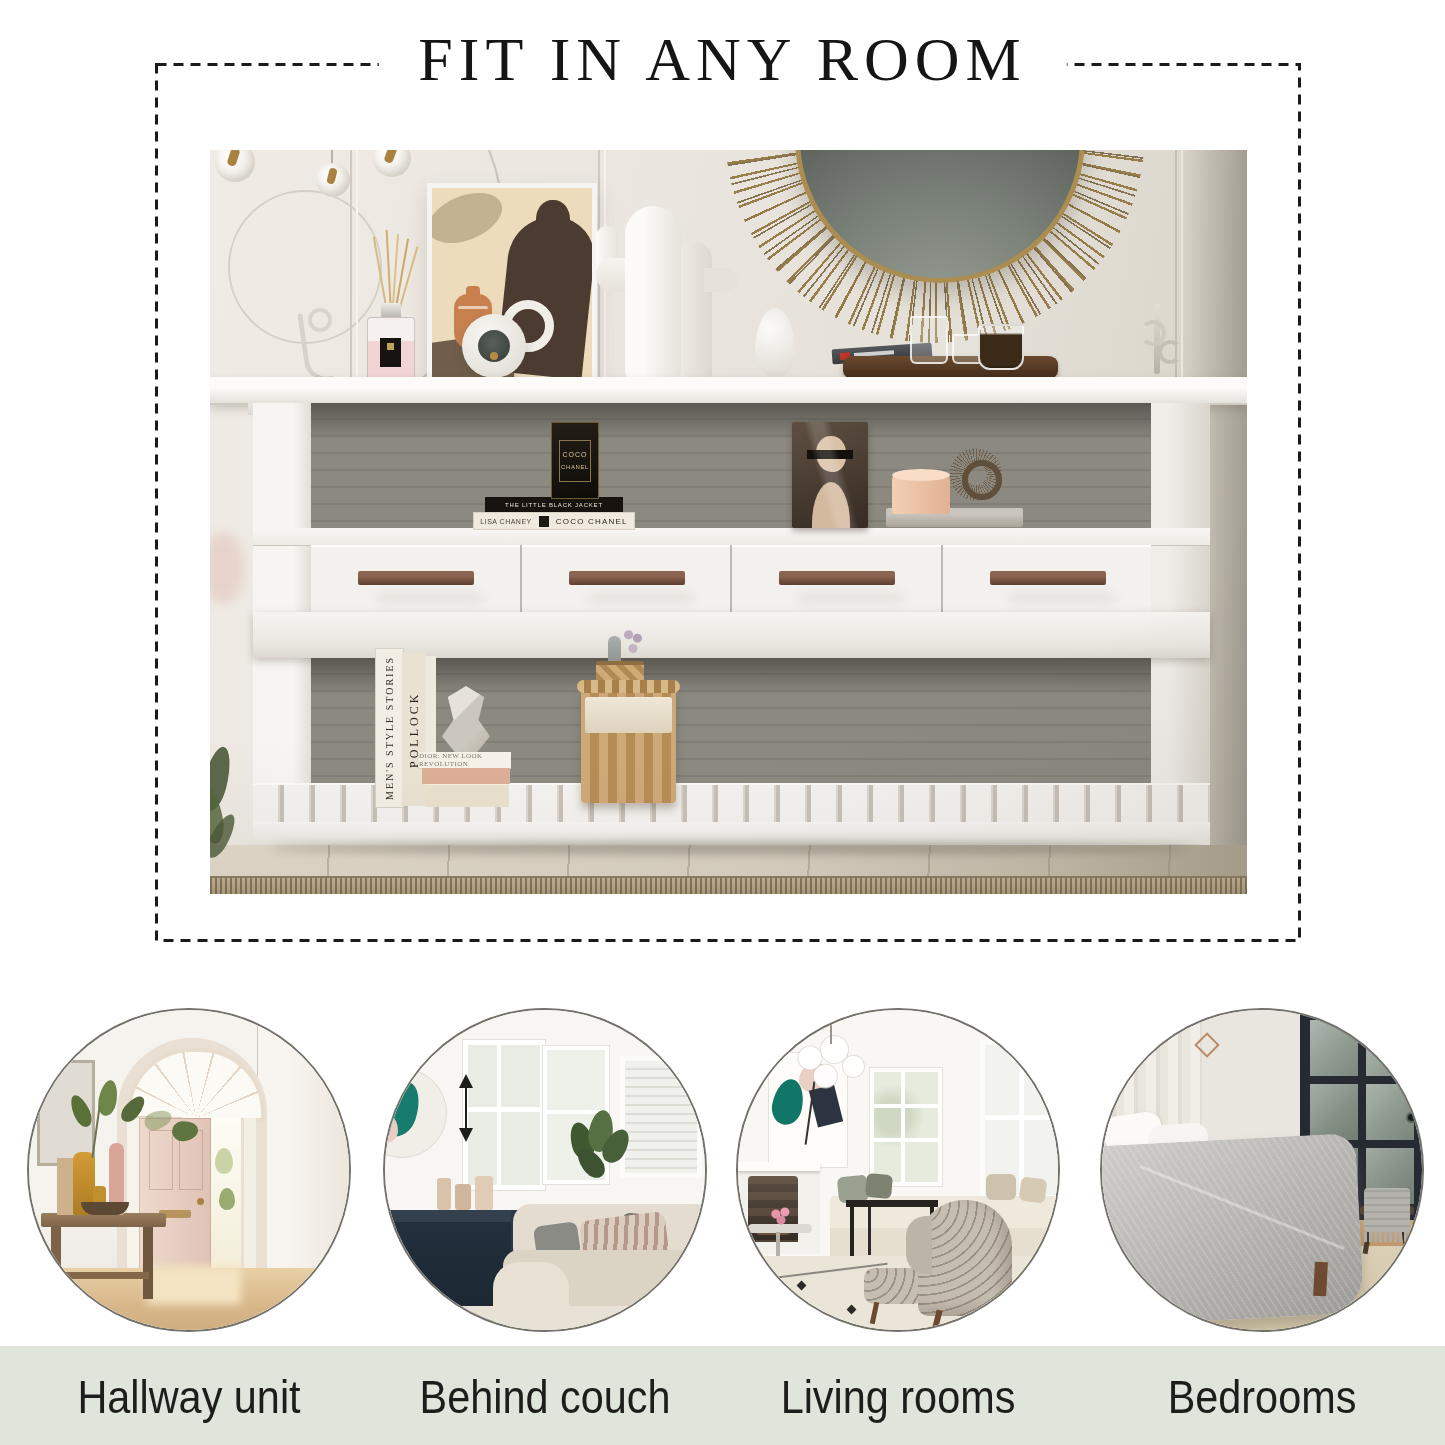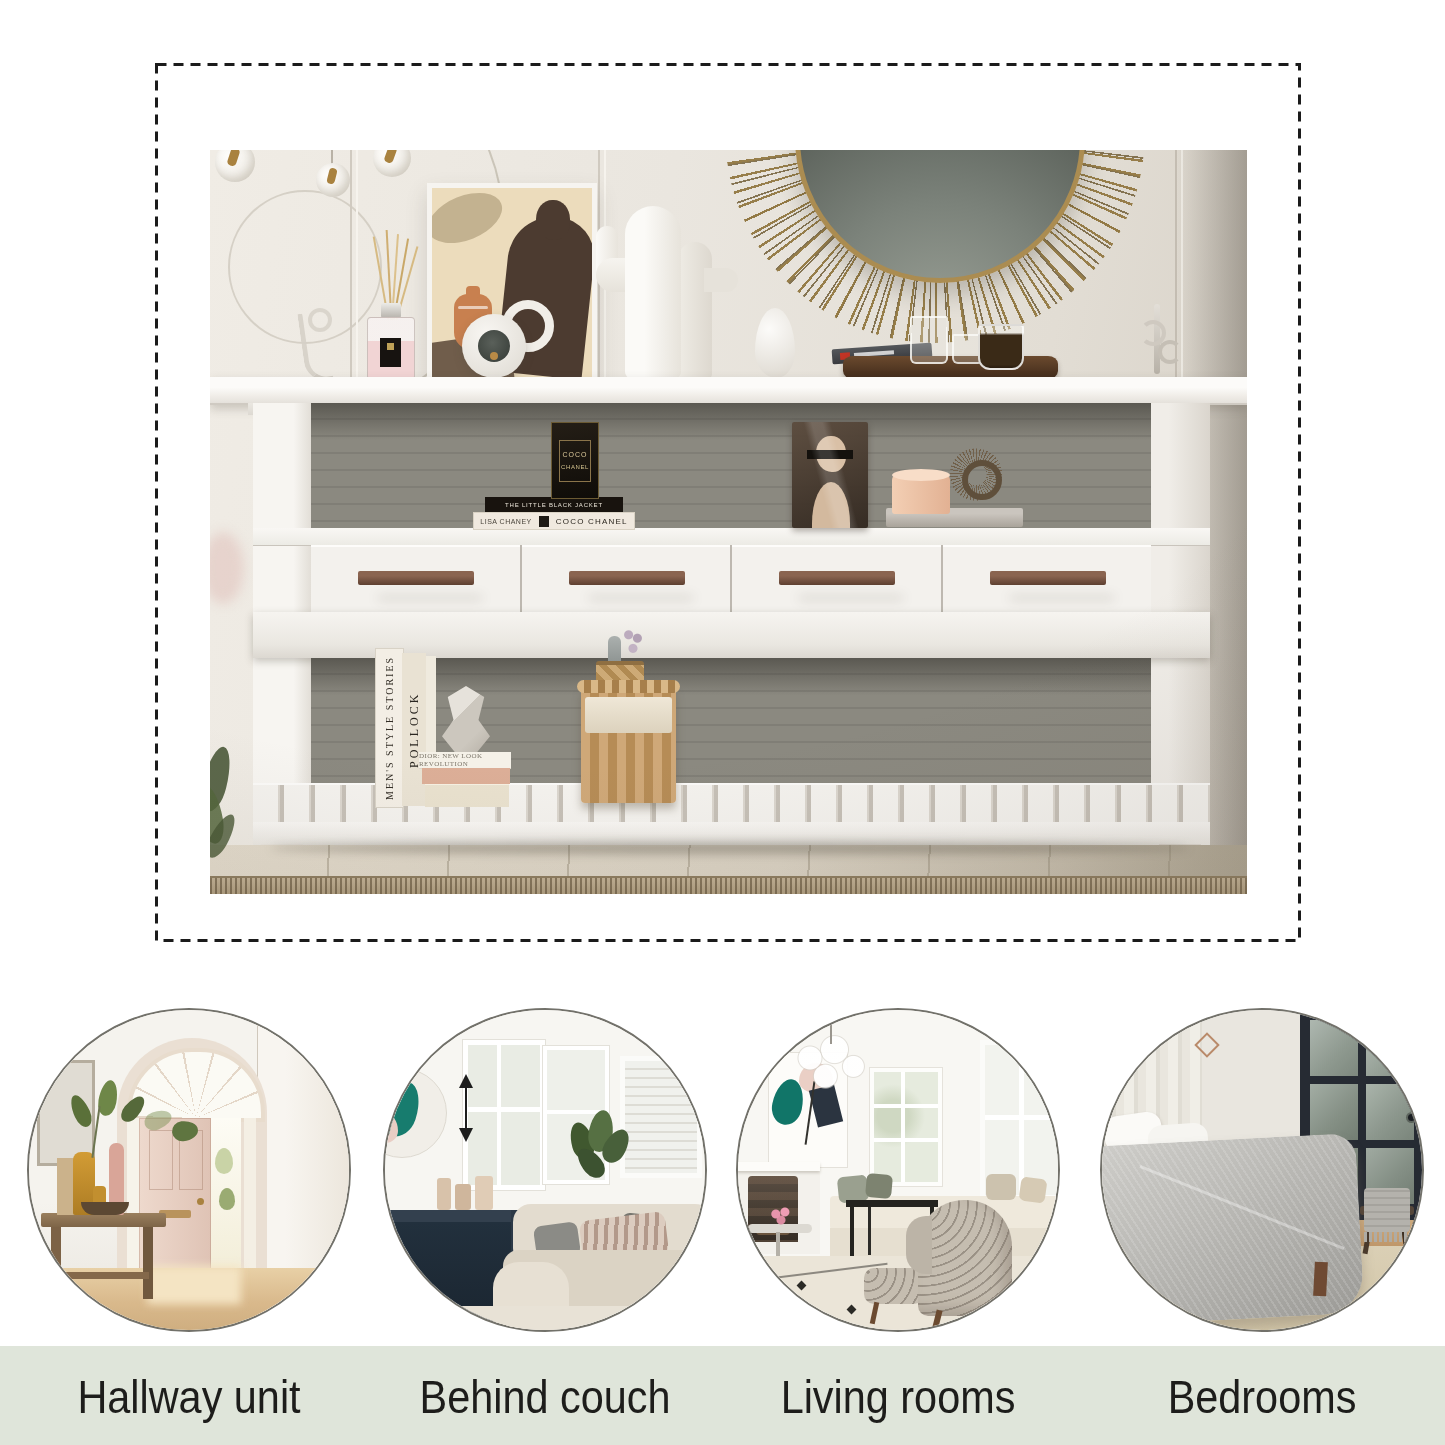--- a/index.html
+++ b/index.html
@@ -25,20 +25,21 @@
 </style>
 </head>
 <body>
 
 <div id="canvas">
 
   <svg class="dash-frame" width="1445" height="1445">
     <rect x="156.5" y="64.5" width="1143" height="876" fill="none" stroke="#1b1b1b" stroke-width="3" stroke-dasharray="10 7"></rect>
   </svg>
 
+  <div id="page-title">FIT IN ANY ROOM</div>
 
   <div id="hero">
 
     <div class="abs" style="inset:0;background:linear-gradient(100deg,#f0ece5 0%,#eae6df 40%,#e2ddd4 75%,#d6d0c6 100%);"></div>
     <div class="abs" style="left:-90px;top:-120px;width:380px;height:380px;border:2px solid rgba(175,167,152,.55);border-radius:50%;"></div>
     <div class="abs" style="left:18px;top:40px;width:150px;height:150px;border:2px solid rgba(175,167,152,.4);border-radius:50%;"></div>
     <div class="abs" style="left:140px;top:0;width:4px;height:250px;border-left:2px solid #d0cac0;border-right:2px solid #f6f3ed;"></div>
     <div class="abs" style="left:388px;top:0;width:4px;height:240px;border-left:2px solid #d0cac0;border-right:2px solid #f6f3ed;"></div>
     <div class="abs" style="left:965px;top:0;width:4px;height:250px;border-left:2px solid #c4bdb2;border-right:2px solid #efece5;"></div>
     <div class="abs" style="right:0;top:0;width:70px;height:744px;background:linear-gradient(270deg,rgba(94,87,76,.45),rgba(94,87,76,0));"></div>

